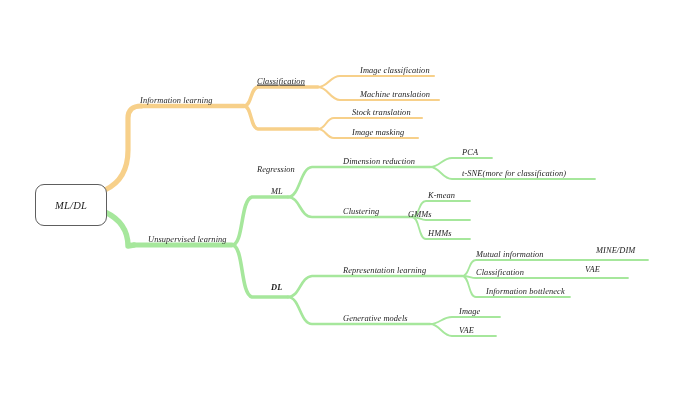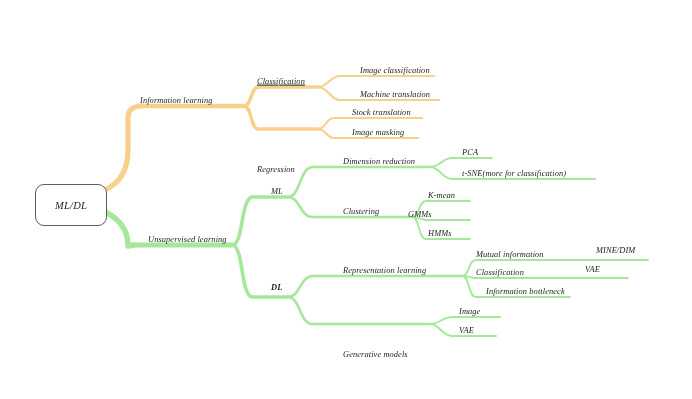--- a/index.html
+++ b/index.html
@@ -131,21 +131,21 @@
       <div class="node-label" style="left: 271px; top: 196px;">ML</div>
       <div class="node-label" style="left: 271px; top: 292px; font-weight: bold;">DL</div>
       <div class="node-label" style="left: 343px; top: 166px;">Dimension reduction</div>
       <div class="node-label" style="left: 343px; top: 216px;">Clustering</div>
       <div class="node-label" style="left: 462px; top: 157px;">PCA</div>
       <div class="node-label" style="left: 462px; top: 178px;">t-SNE(more for classification)</div>
       <div class="node-label" style="left: 428px; top: 200px;">K-mean</div>
       <div class="node-label" style="left: 408px; top: 219px;">GMMs</div>
       <div class="node-label" style="left: 428px; top: 238px;">HMMs</div>
       <div class="node-label" style="left: 343px; top: 275px;">Representation learning</div>
-      <div class="node-label" style="left: 343px; top: 323px; margin-top: 36px;">Generative models</div>
+      <div class="node-label" style="left: 343px; top: 323px;">Generative models</div>
       <div class="node-label" style="left: 476px; top: 259px;">Mutual information</div>
       <div class="node-label" style="left: 476px; top: 277px;">Classification</div>
       <div class="node-label" style="left: 486px; top: 296px;">Information bottleneck</div>
       <div class="node-label" style="left: 596px; top: 255px;">MINE/DIM</div>
       <div class="node-label" style="left: 585px; top: 274px;">VAE</div>
       <div class="node-label" style="left: 459px; top: 316px;">Image</div>
       <div class="node-label" style="left: 459px; top: 335px;">VAE</div>
     </div>
 </div>
 

